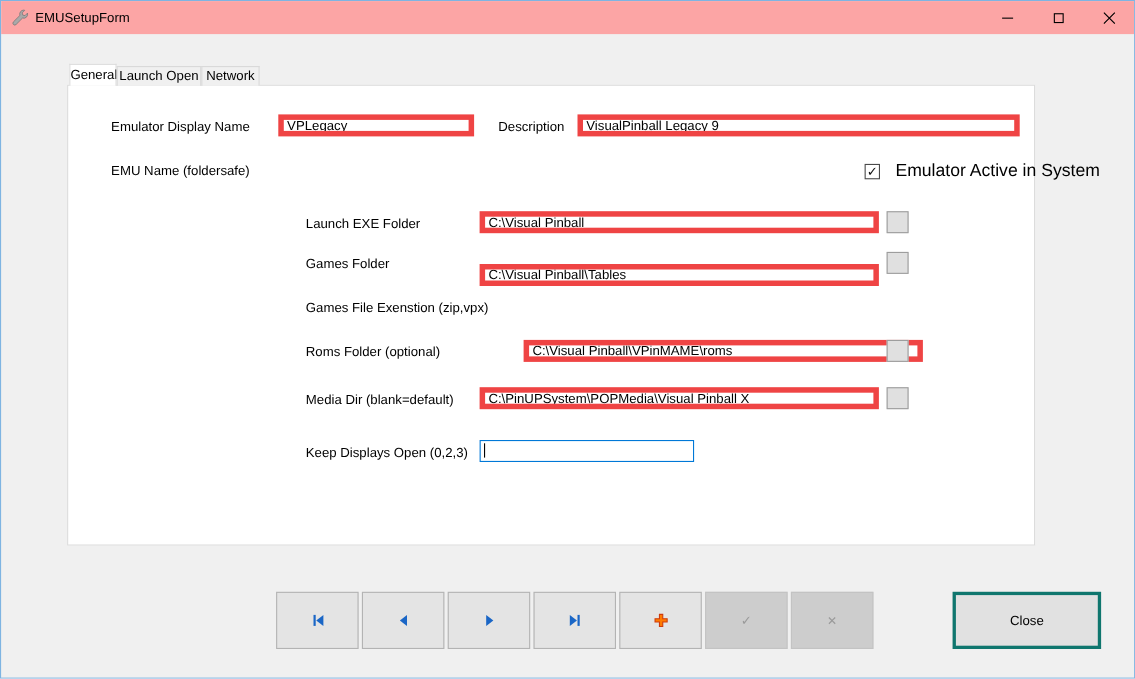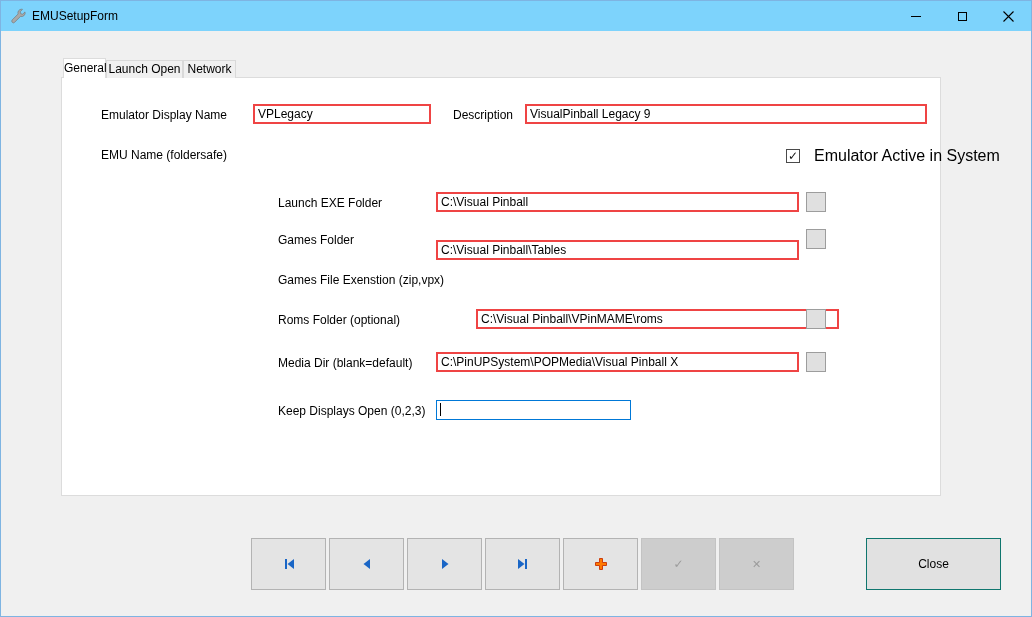--- a/index.html
+++ b/index.html
@@ -12,21 +12,21 @@
   .window {
     position: relative;
     width: 1032px; height: 617px;
     background: #f0f0f0;
     border: 1px solid #7eb4e2;
     overflow: hidden;
   }
   
   .titlebar {
     position: absolute; left: 0; top: 0; right: 0; height: 30px;
-    background: #7dd3fc;
+    background: #fca5a5;
     display: flex; align-items: center;
   }
   .titlebar-icon { margin-left: 9px; width: 16px; height: 16px; }
   .titlebar-text { margin-left: 6px; font-size: 12px; color: #000; }
   .winbtns { position: absolute; right: 0; top: 0; height: 30px; display: flex; }
   .winbtn {
     width: 46px; height: 30px; background: transparent; border: none;
     display: flex; align-items: center; justify-content: center; cursor: default;
   }
   .min-glyph { width: 10px; height: 1px; background: #000; }
@@ -47,21 +47,21 @@
   }
   .tab-inactive {
     top: 59px; height: 18px; line-height: 17px;
     background: #f0f0f0;
     border: 1px solid #d9d9d9; border-bottom: none;
   }
   
   .lbl { position: absolute; white-space: nowrap; font-size: 12px; color: #000; }
   .tb {
     position: absolute; height: 20px;
-    border: 2px solid #ef4444; background: #fff;
+    border: 5px solid #ef4444; background: #fff;
     font-family: "Liberation Sans", sans-serif; font-size: 12px; color: #000;
     padding: 1px 3px; outline: none;
   }
   .tb-focus { border: 1px solid #0078d7; }
   .caret { position: absolute; width: 1px; height: 13px; background: #000; }
   .browse-btn {
     position: absolute; width: 20px; height: 20px;
     background: #e0e0e0; border: 1px solid #9d9d9d; cursor: default;
   }
   .checkbox-row { position: absolute; display: flex; align-items: center; }
@@ -83,21 +83,21 @@
   }
   .navbtn-disabled {
     background: #cdcdcd; border: 1px solid #c3c3c3;
   }
   .nav-glyph {
     font-family: "DejaVu Sans", sans-serif; font-weight: bold;
     color: #9b9b9b; font-size: 12px; line-height: 1;
   }
   .close-btn {
     position: absolute; left: 865px; top: 537px; width: 135px; height: 52px;
-    background: #e1e1e1; border: 1px solid #0f766e;
+    background: #e1e1e1; border: 3px solid #0f766e;
     font-family: "Liberation Sans", sans-serif; font-size: 12px; color: #000;
     cursor: default;
   }
 </style>
 </head>
 <body>
 
 <div class="window">
 
   <div class="titlebar">

